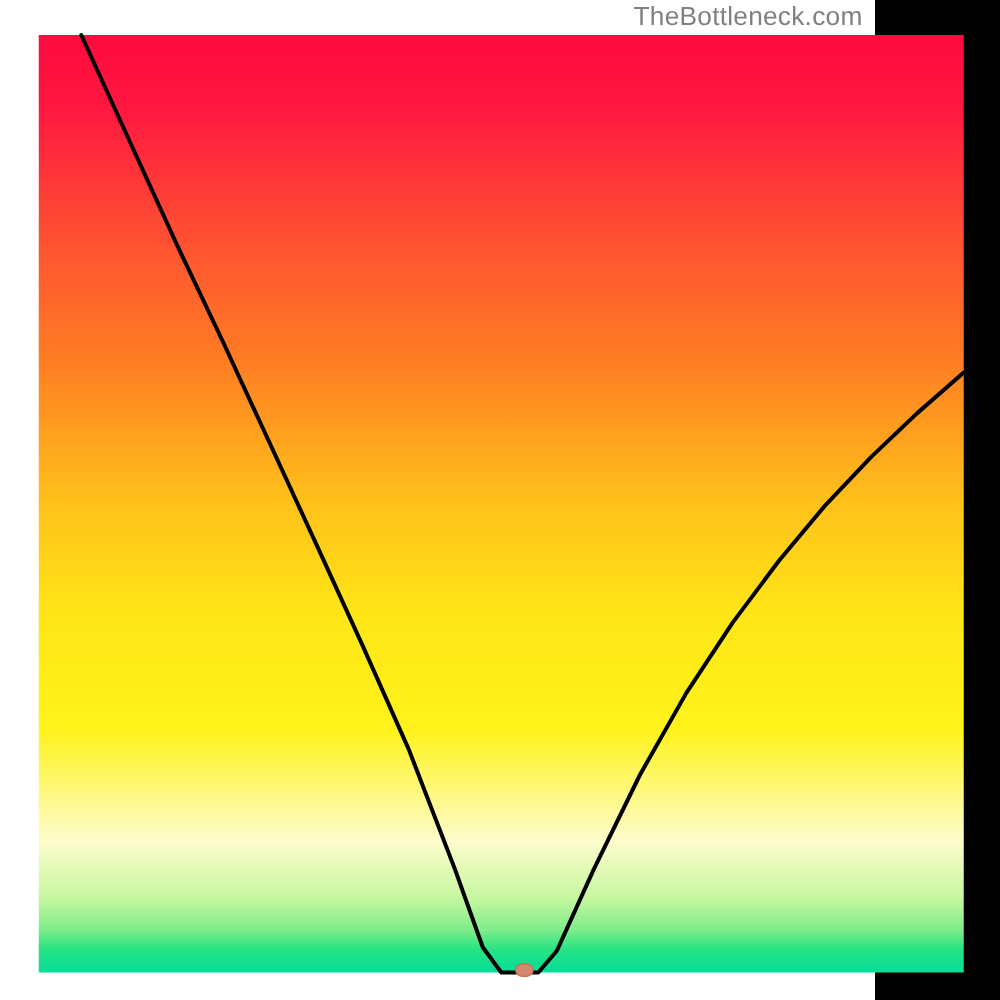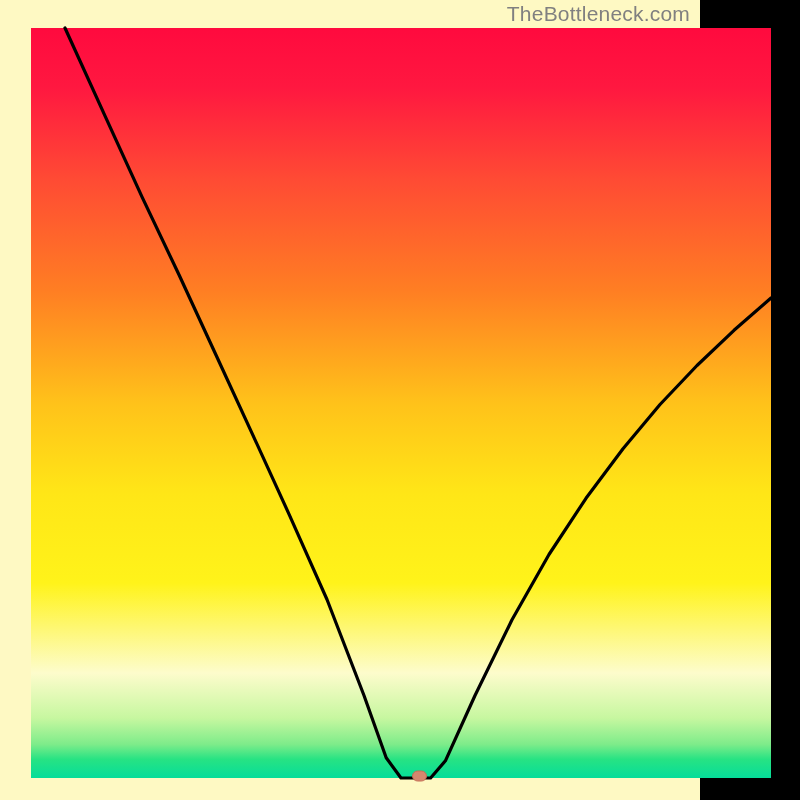--- a/index.html
+++ b/index.html
@@ -7,21 +7,21 @@
     padding: 0;
     width: 800px;
     height: 800px;
     background: #000;
     overflow: hidden;
   }
   .stage {
     position: relative;
     width: 700px;
     height: 800px;
-    background: #fef9c3;
+    background: #ffffff;
   }
   .watermark {
     position: absolute;
     top: 2px;
     right: 10px;
     font-family: Arial, Helvetica, sans-serif;
     font-size: 21px;
     color: #808080;
     letter-spacing: 0.2px;
   }

